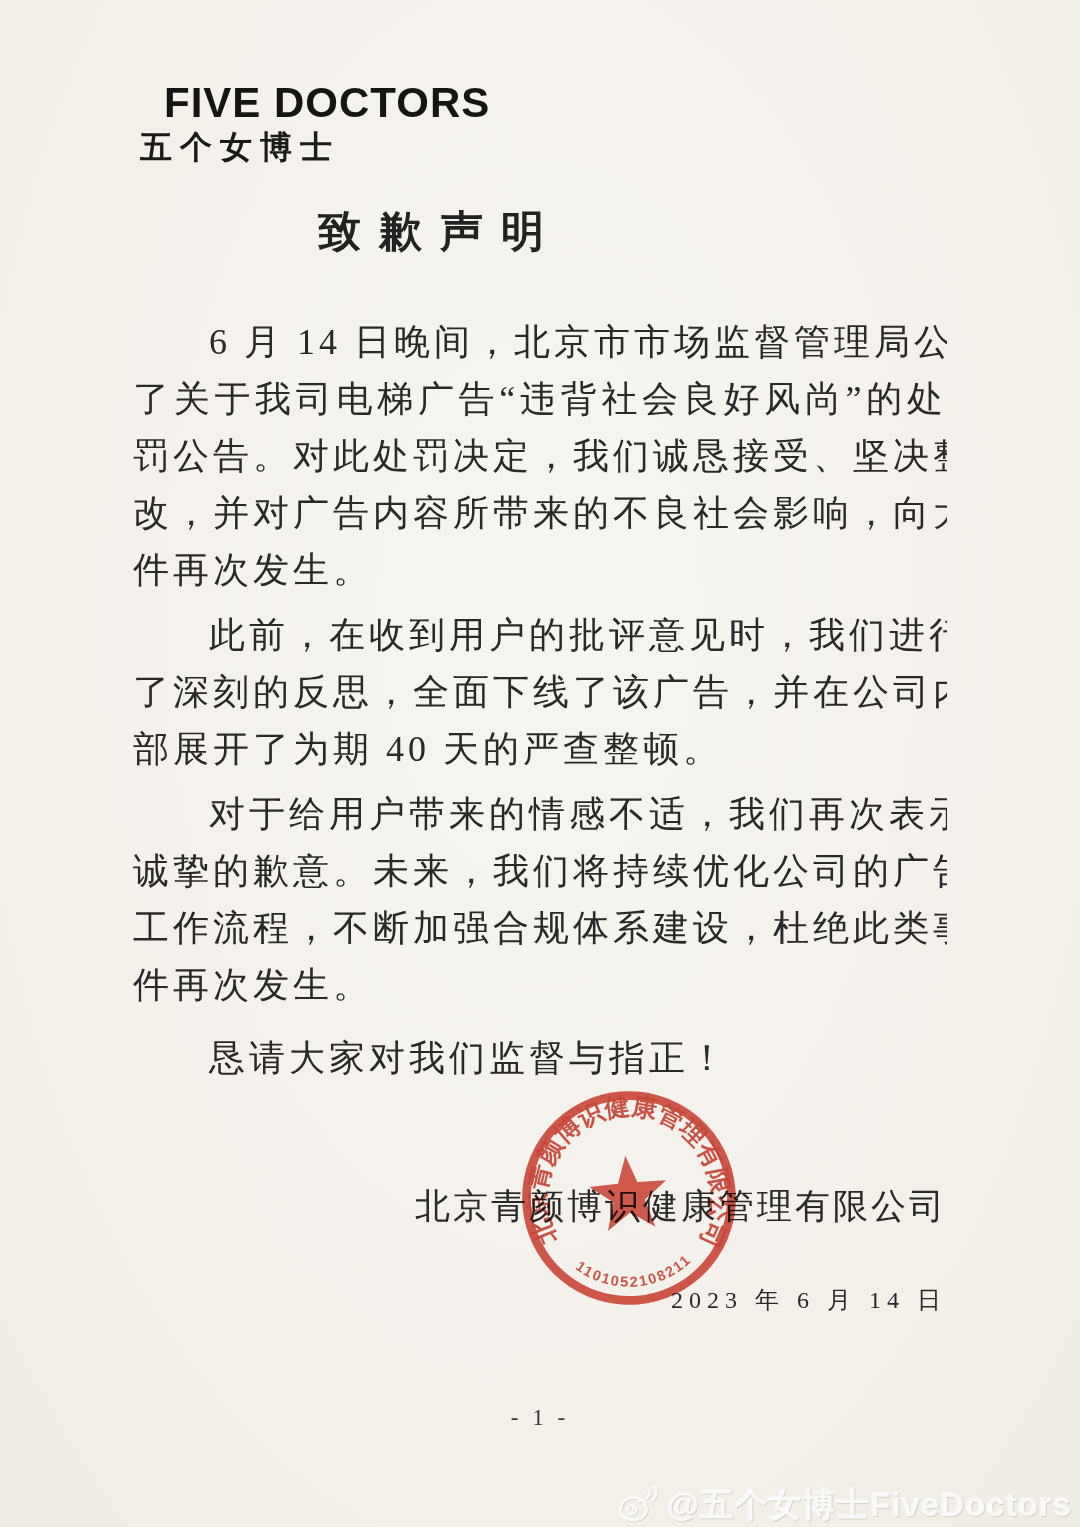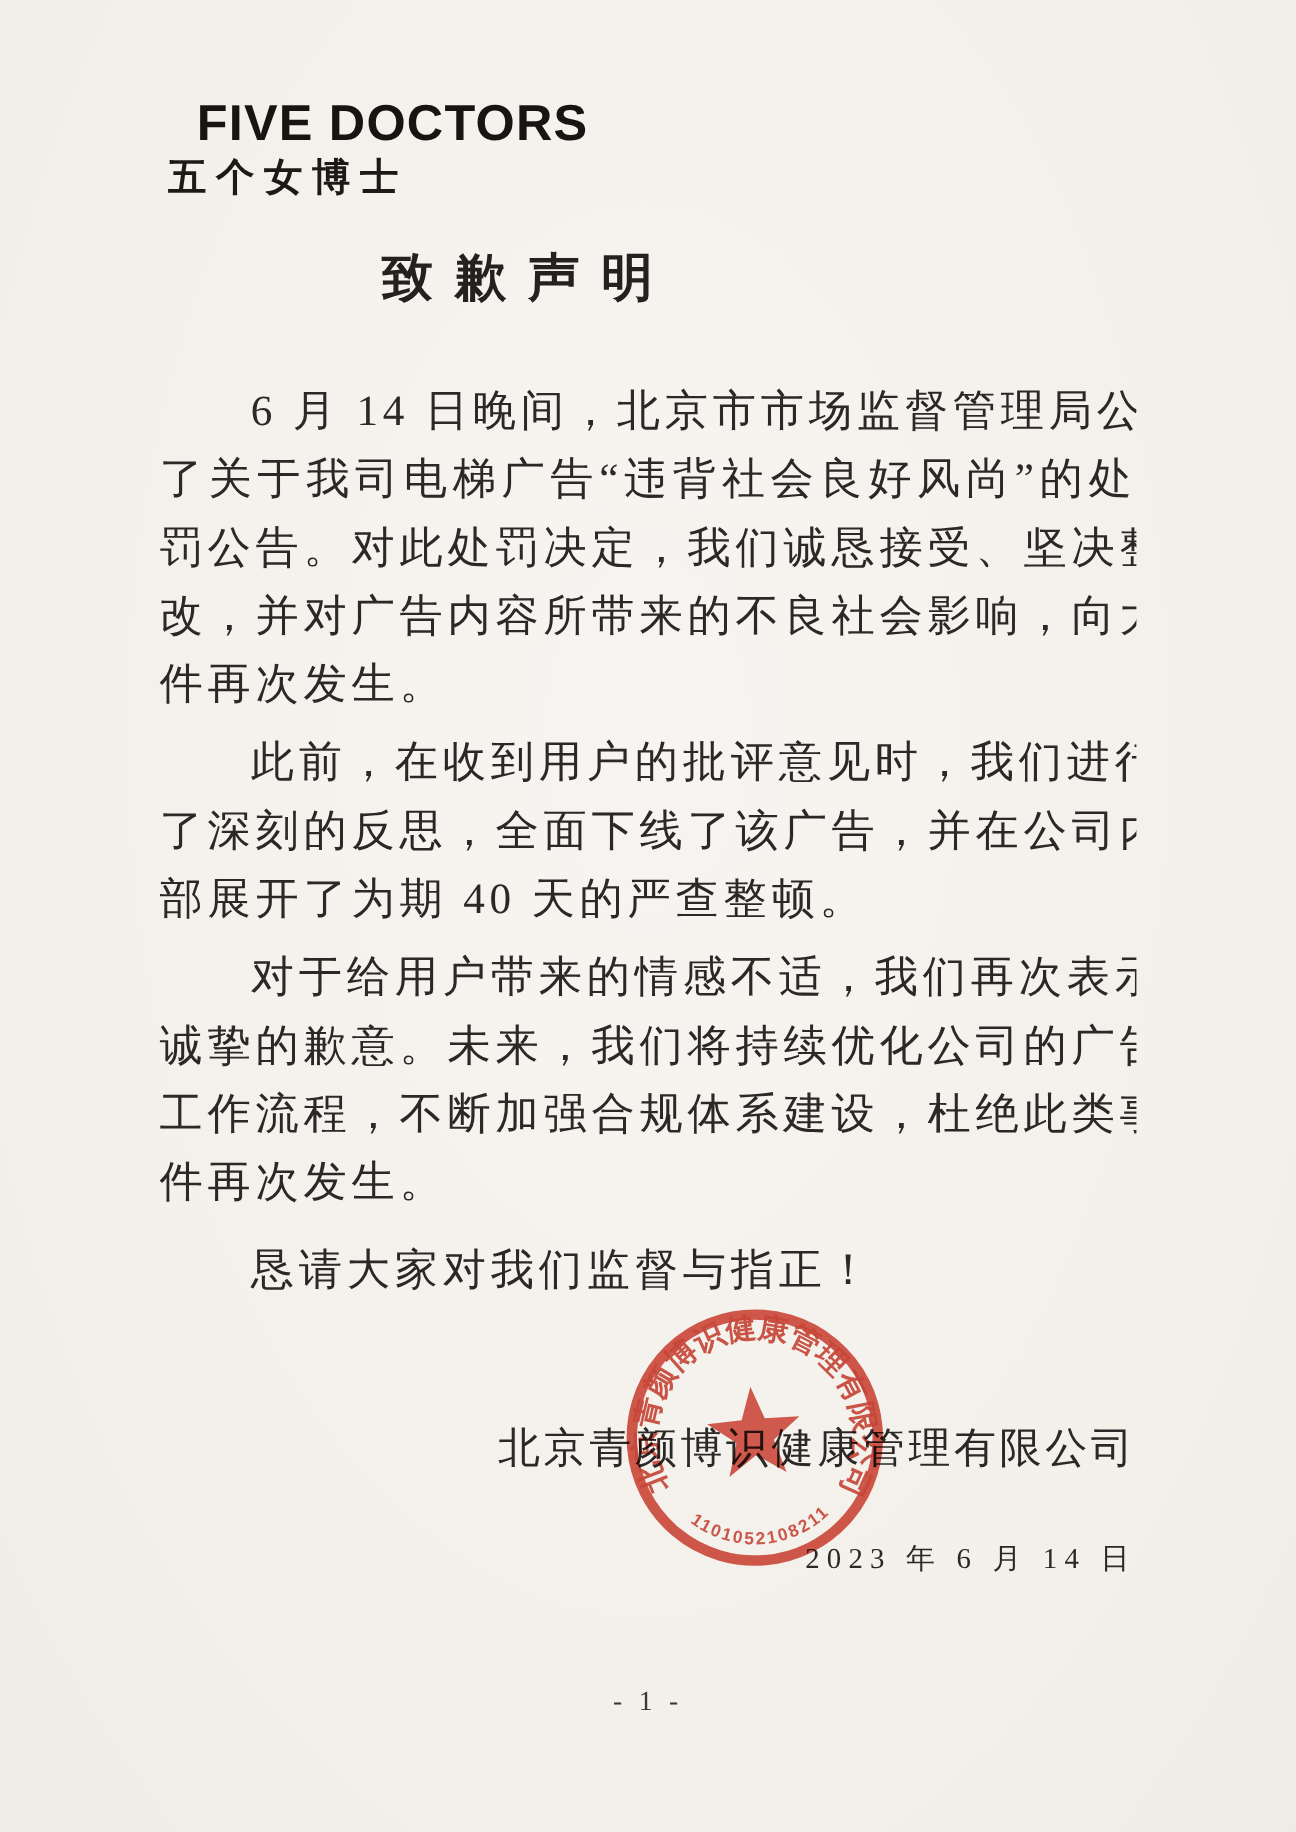--- a/index.html
+++ b/index.html
@@ -120,14 +120,26 @@
       </text>
       <path id="seal-bottom-arc" d="M 49.5,179.1 A 92,92 0 0 0 190.5,179.1"></path>
       <text font-size="15" fill="#c93626" letter-spacing="2" opacity="0.9" font-family="Liberation Sans, DejaVu Sans, sans-serif" font-weight="700">
         <textPath href="#seal-bottom-arc" xlink:href="#seal-bottom-arc" startOffset="12">1101052108211</textPath>
       </text>
     </g>
   </svg>
 
   <div class="page-number">- 1 -</div>
 
+  <div class="watermark">
+    <svg class="watermark-icon" viewBox="0 0 48 44" xmlns="http://www.w3.org/2000/svg">
+      <g fill="none" stroke="#fcfbf8" stroke-linecap="round">
+        <path stroke-width="3" d="M33 27 c0 7 -6.5 11.5 -14 11.5 c-7.5 0 -13.5 -4.5 -13.5 -10.5 c0 -7 7 -13.5 14.5 -13 c3.5 .2 5 1.6 5.5 3.5 c2.5 -1 5 -.5 5.5 1.5 c.4 1.6 -.5 3 2 7 z"></path>
+        <circle stroke-width="2.6" cx="17.5" cy="28" r="4.6"></circle>
+        <circle cx="19" cy="26.6" r="1.4" fill="#fcfbf8" stroke="none"></circle>
+        <path stroke-width="3" d="M33.5 15 c3 -2.5 3.5 -6 1.5 -8.5"></path>
+        <path stroke-width="3" d="M39.5 17.5 c4 -4 4.8 -10 1.8 -14"></path>
+      </g>
+    </svg>
+    <div class="watermark-text">@五个女博士FiveDoctors</div>
+  </div>
 
 </div>
 
 </body></html>

